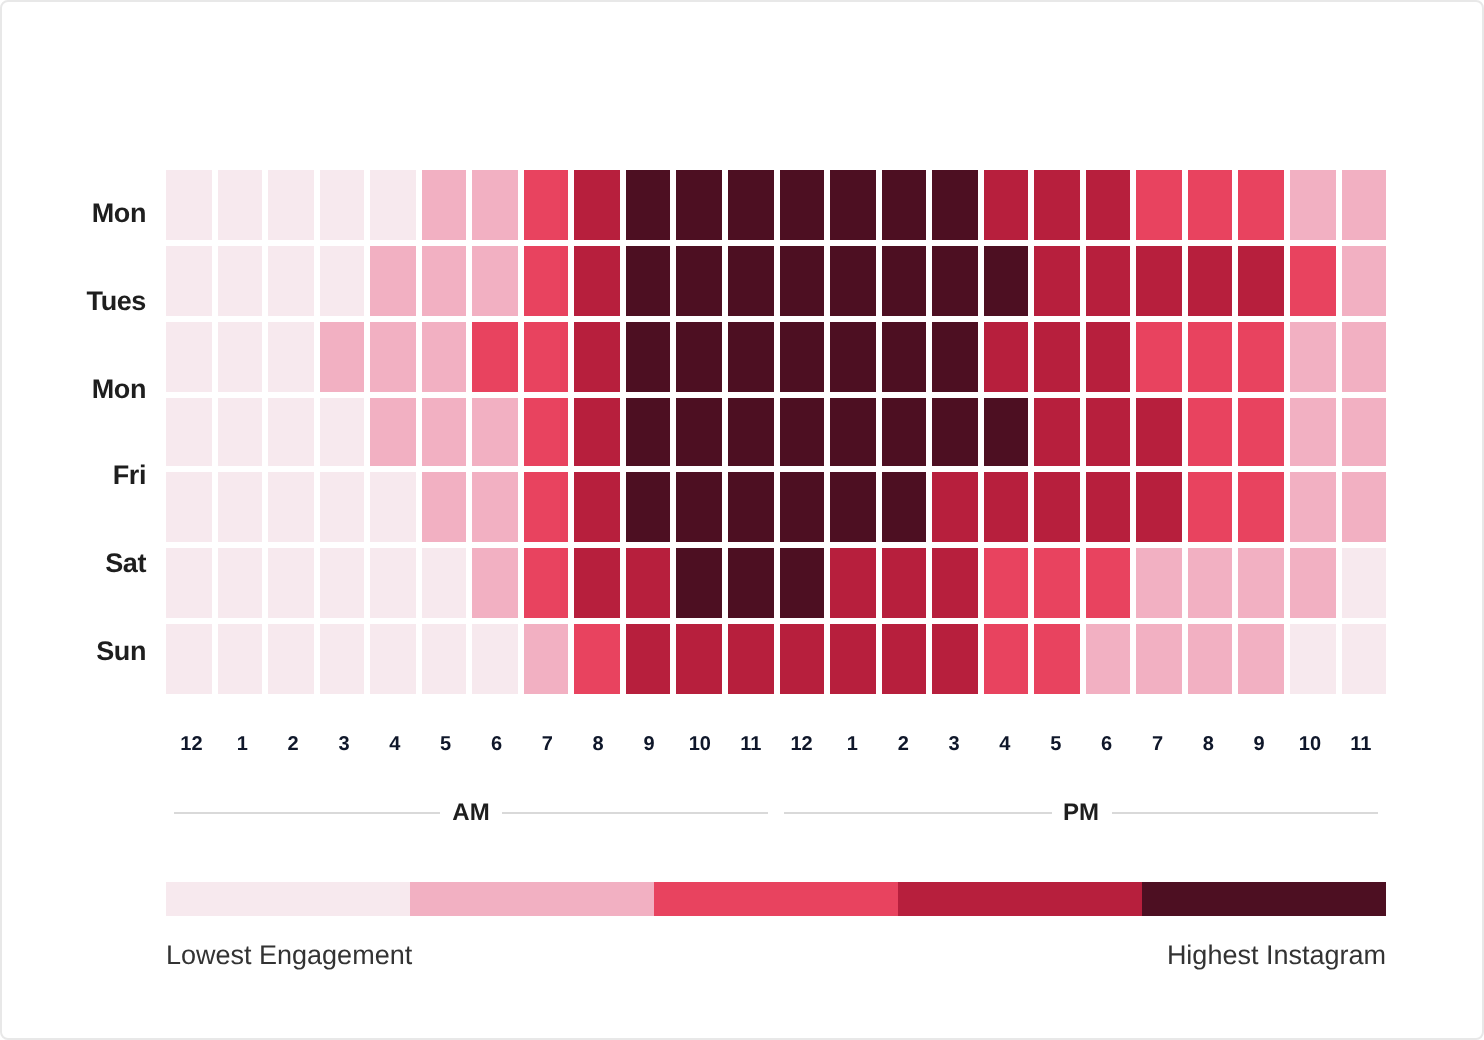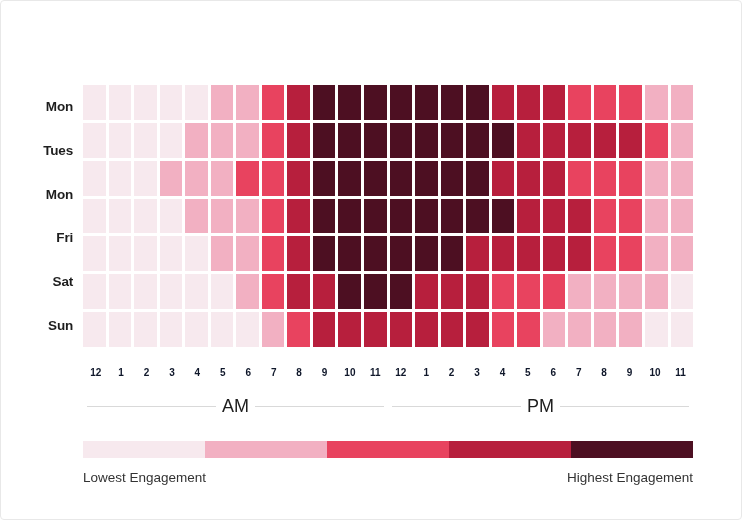--- a/index.html
+++ b/index.html
@@ -118,22 +118,22 @@
     align-items: center;
     gap: 6px;
     padding: 0 4px;
   }
   .period-rule {
     flex: 1 1 auto;
     height: 1px;
     background: #d9d9d9;
   }
   .period-name {
-    font-size: 18px;
-    font-weight: normal;
+    font-size: 12px;
+    font-weight: bold;
     color: #1e1e1e;
     white-space: nowrap;
     text-align: right;
   }
 
   
   #legend {
     position: absolute;
     left: 82px; top: 440px;
     width: 610px;
@@ -401,17 +401,17 @@
   <div id="legend">
     <div id="legend-bar">
         <div class="legend-swatch" style="background: rgb(247, 233, 238);"></div>
         <div class="legend-swatch" style="background: rgb(242, 176, 194);"></div>
         <div class="legend-swatch" style="background: rgb(232, 67, 95);"></div>
         <div class="legend-swatch" style="background: rgb(183, 31, 61);"></div>
         <div class="legend-swatch" style="background: rgb(77, 15, 34);"></div>
       </div>
     <div id="legend-captions">
       <div class="legend-caption">Lowest Engagement</div>
-      <div class="legend-caption">Highest Engagement</div>
+      <div class="legend-caption">Highest Instagram</div>
     </div>
   </div>
 
 </div>
 
 </body></html>

